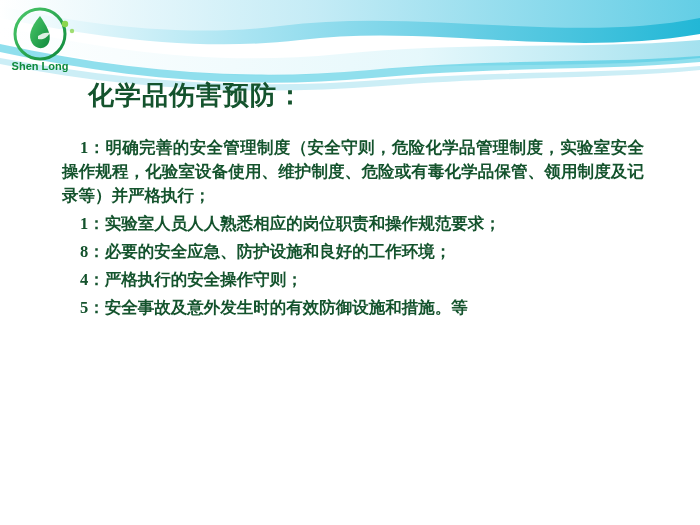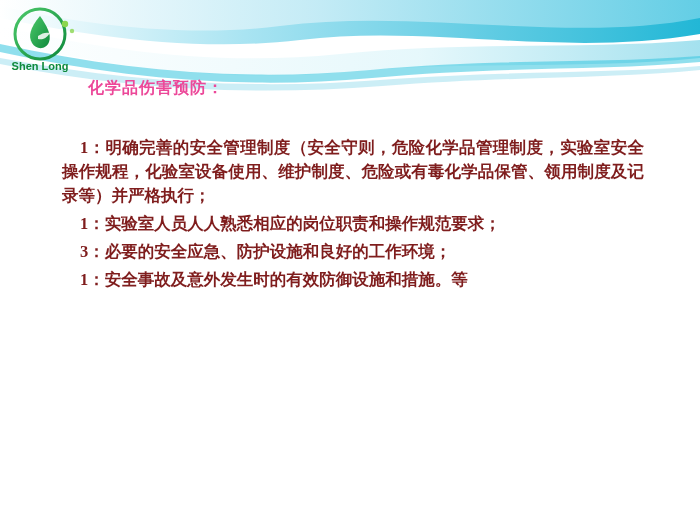--- a/index.html
+++ b/index.html
@@ -44,37 +44,37 @@
   }
   .logo svg { display: block; }
 
   
   .slide-title {
     position: absolute;
     left: 88px;
     top: 78px;
     font-family: "Liberation Serif", serif;
     font-weight: bold;
-    font-size: 16px;
-    color: #ec4899;
+    font-size: 26px;
+    color: #14532d;
     letter-spacing: 1px;
     white-space: nowrap;
   }
 
   
   .body-block {
     position: absolute;
     left: 62px;
     top: 136px;
     width: 582px;
     font-family: "Liberation Serif", serif;
     font-weight: bold;
     font-size: 16.5px;
     line-height: 24px;
-    color: #7f1d1d;
+    color: #14532d;
     text-align: justify;
   }
   .para {
     margin: 0 0 4px 0;
     text-indent: 0;
   }
   .p1 { text-indent: 18px; }
   .p2 { text-indent: 18px; margin-top: 4px; }
   .p3 { text-indent: 18px; margin-top: 4px; }
   .p4 { text-indent: 18px; margin-top: 4px; }
@@ -127,17 +127,18 @@
       <circle cx="64" cy="25" r="2.2" fill="#8ad64f" opacity="0.8"></circle>
       <text x="32" y="64" font-family="Liberation Sans, sans-serif" font-size="11" font-weight="bold" fill="#0f8a3c" text-anchor="middle">Shen Long</text>
     </svg>
   </div>
 
   <div class="slide-title">化学品伤害预防：</div>
 
   <div class="body-block">
     <p class="para p1">1：明确完善的安全管理制度（安全守则，危险化学品管理制度，实验室安全操作规程，化验室设备使用、维护制度、危险或有毒化学品保管、领用制度及记录等）并严格执行；</p>
     <p class="para p2">1：实验室人员人人熟悉相应的岗位职责和操作规范要求；</p>
-    <p class="para p3">3：必要的安全应急、防护设施和良好的工作环境；</p>
-    <p class="para p5">1：安全事故及意外发生时的有效防御设施和措施。等</p>
+    <p class="para p3">8：必要的安全应急、防护设施和良好的工作环境；</p>
+    <p class="para p4">4：严格执行的安全操作守则；</p>
+    <p class="para p5">5：安全事故及意外发生时的有效防御设施和措施。等</p>
   </div>
 
 </div>
 
 </body></html>

